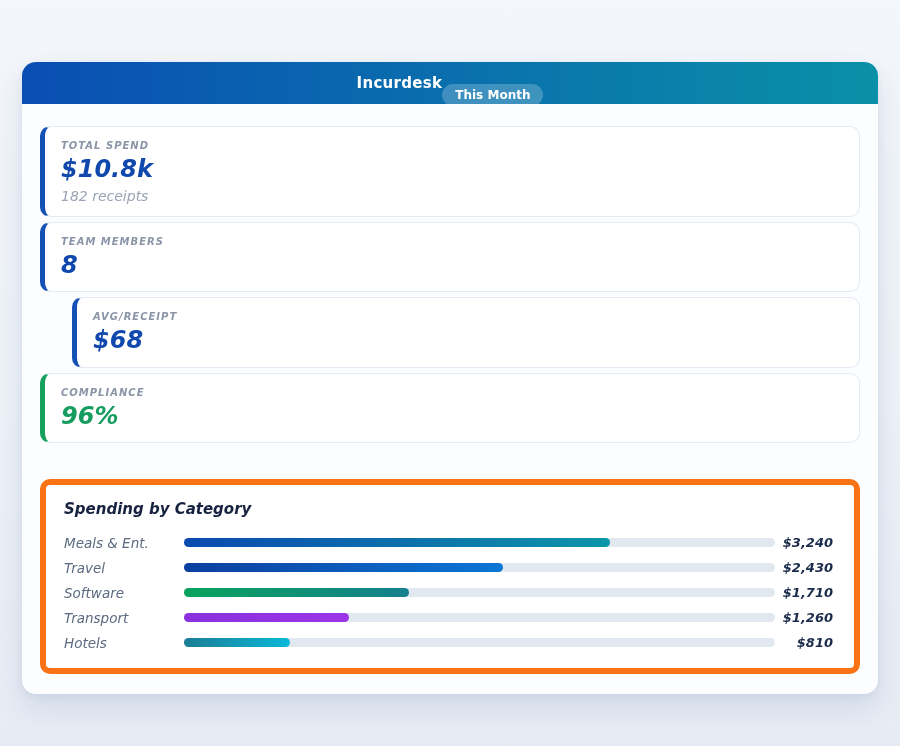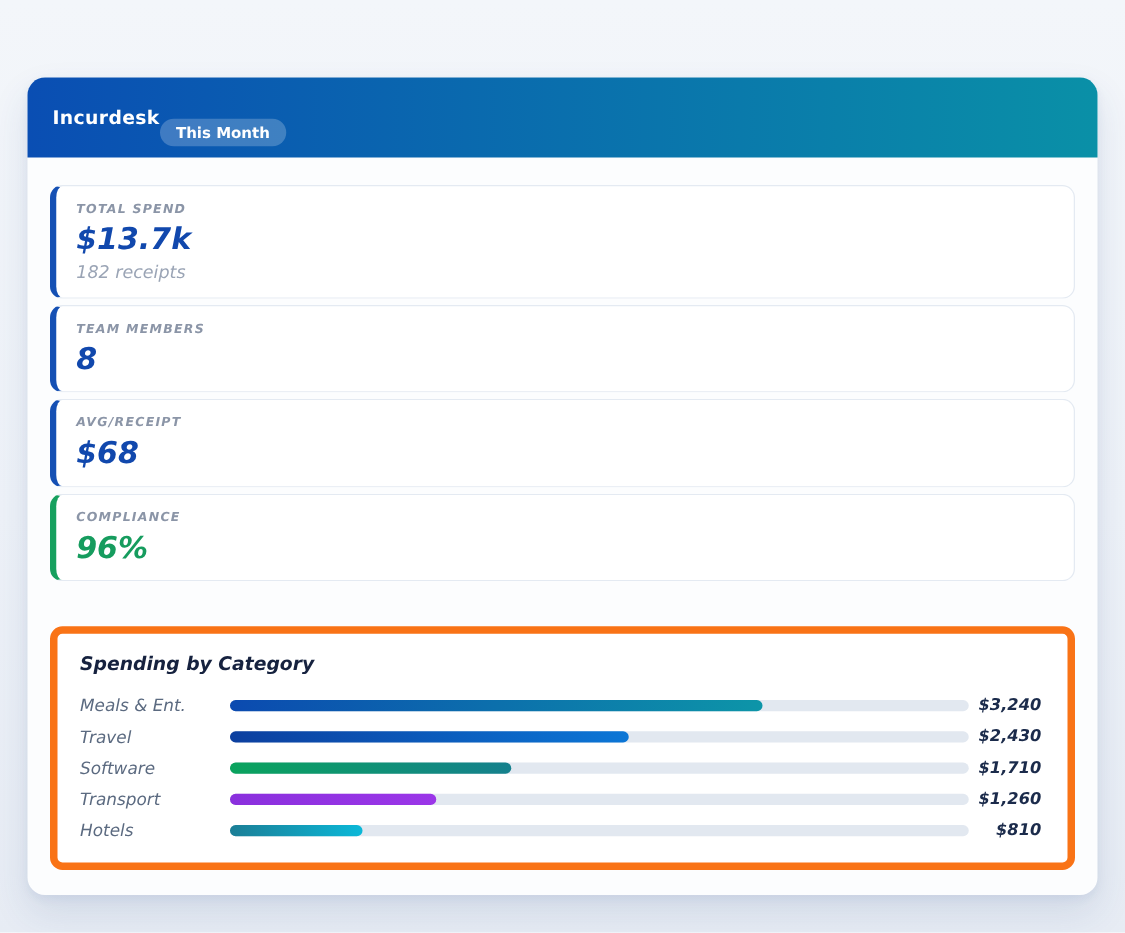--- a/index.html
+++ b/index.html
@@ -12,25 +12,25 @@
   }
   .app-card {
     position: absolute;
     left: 22px; top: 62px;
     width: 856px;
     background: #fcfdfe;
     border-radius: 14px;
     box-shadow: 0 14px 30px rgba(40, 70, 130, 0.12), 0 3px 8px rgba(40, 70, 130, 0.06);
   }
   .app-header {
-    height: 64px;
+    height: 42px;
     border-radius: 14px 14px 0 0;
     display: flex;
     align-items: center;
-    justify-content: flex-start;
+    justify-content: center;
     padding: 0 20px;
   }
   .app-title {
     color: #ffffff;
     font-size: 15px;
     font-weight: bold;
     letter-spacing: 0.3px;
   }
   .badge {
     background: rgba(255, 255, 255, 0.22);
@@ -116,30 +116,30 @@
 
   <div class="app-header" style="background: linear-gradient(90deg, rgb(10, 78, 179), rgb(10, 144, 167));">
     <div class="app-title">Incurdesk</div>
     <div class="badge">This Month</div>
   </div>
 
   <div class="content">
 
     <div class="stat-card" style="border-left-color: rgb(21, 80, 180);">
       <div class="stat-label">TOTAL SPEND</div>
-      <div class="stat-value" style="color: rgb(17, 72, 173);">$13.7k</div>
+      <div class="stat-value" style="color: rgb(17, 72, 173);">$10.8k</div>
       <div class="stat-sub">182 receipts</div>
     </div>
 
     <div class="stat-card" style="border-left-color: rgb(21, 80, 180);">
       <div class="stat-label">TEAM MEMBERS</div>
       <div class="stat-value" style="color: rgb(17, 72, 173);">8</div>
     </div>
 
-    <div class="stat-card" style="border-left-color: rgb(21, 80, 180);">
+    <div class="stat-card" style="border-left-color: rgb(21, 80, 180); margin-left: 32px;">
       <div class="stat-label">AVG/RECEIPT</div>
       <div class="stat-value" style="color: rgb(17, 72, 173);">$68</div>
 
     </div>
 
     <div class="stat-card" style="border-left-color: rgb(22, 160, 94);">
       <div class="stat-label">COMPLIANCE</div>
       <div class="stat-value" style="color: rgb(22, 156, 94);">96%</div>
 
     </div>

